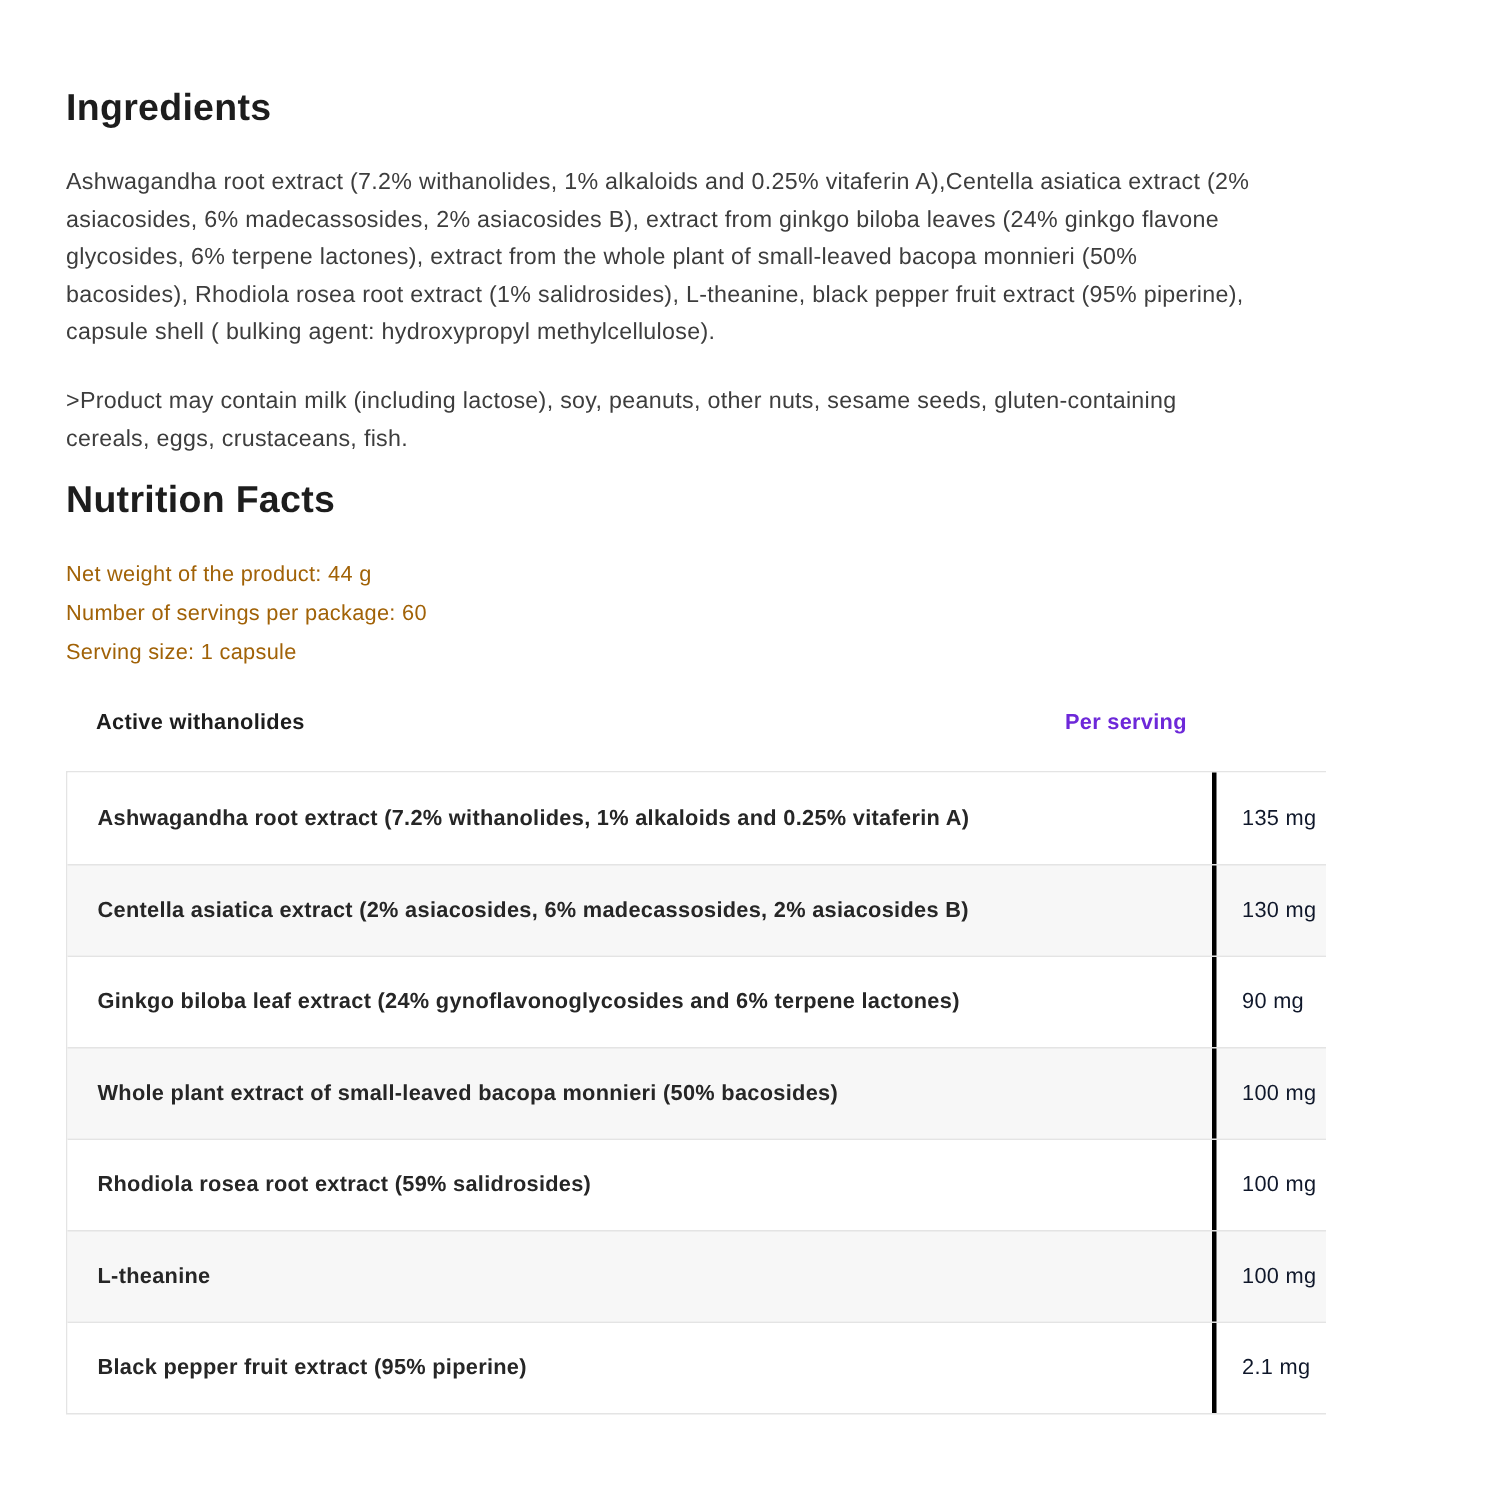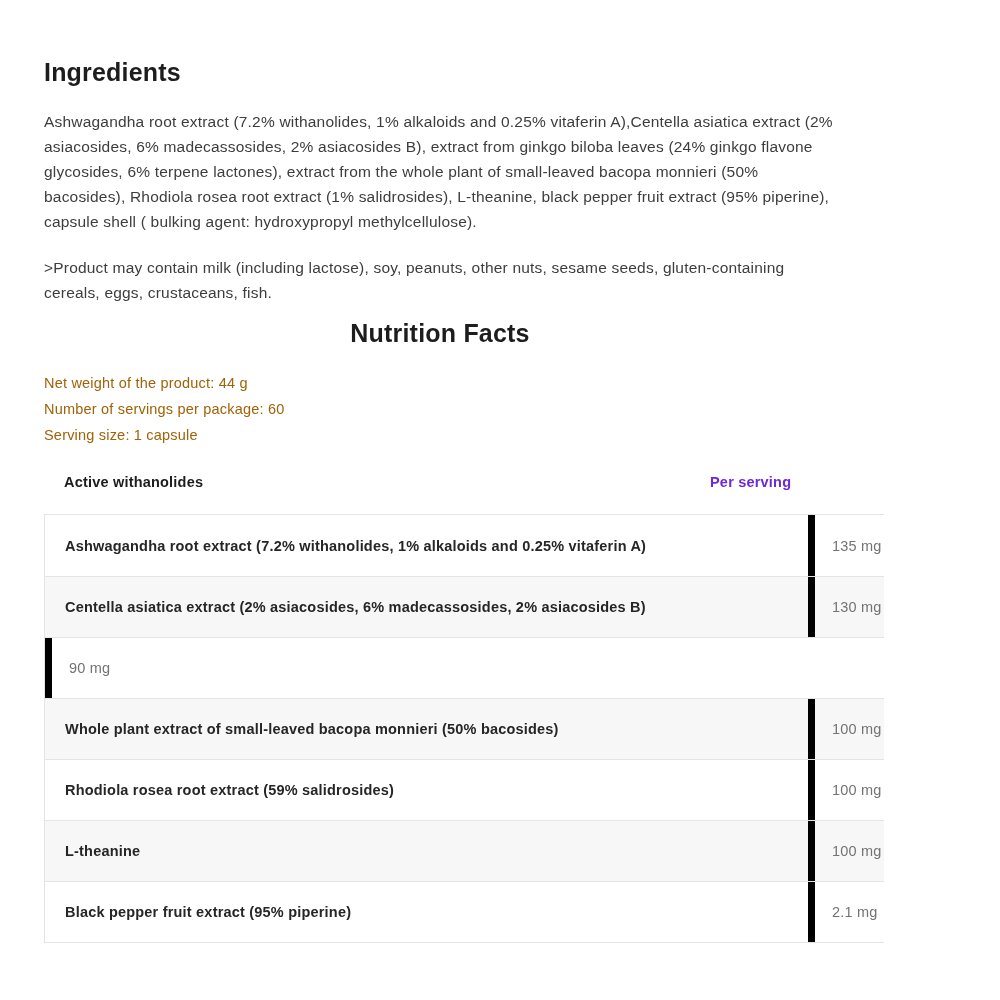--- a/index.html
+++ b/index.html
@@ -25,21 +25,21 @@
   }
   .para {
     font-size: 15.5px;
     line-height: 25px;
     letter-spacing: 0.2px;
     color: #3d3d3d;
     margin: 0 0 21px 0;
     max-width: 895px;
   }
   .note { margin-bottom: 14px; }
-  .nf-section-title { margin-top: 0; text-align: center; }
+  .nf-section-title { margin-top: 0; }
   .nf-detail {
     font-size: 14.5px;
     line-height: 26px;
     letter-spacing: 0.2px;
     color: #a16207;
     margin: 0;
     max-width: 895px;
   }
   .nf-details { margin: 0 0 0 0; }
   .nf-header {
@@ -83,23 +83,23 @@
     font-size: 14.5px;
     font-weight: 700;
     color: #262626;
     letter-spacing: 0.2px;
   }
   .cell-amount {
     width: 143px;
     display: flex;
     align-items: center;
     padding-left: 17px;
-    border-left: 7px solid #000000;
+    border-left: 3px solid #000000;
     font-size: 14.5px;
-    color: #737373;
+    color: #0f172a;
     letter-spacing: 0.2px;
   }
 </style>
 </head>
 <body>
 
 <div class="page">
 
   <section>
     <h2 class="section-title">Ingredients</h2>
@@ -124,20 +124,21 @@
     <div class="nf-body">
       <div class="nf-row">
         <div class="cell-ingredient">Ashwagandha root extract (7.2% withanolides, 1% alkaloids and 0.25% vitaferin A)</div>
         <div class="cell-amount">135 mg</div>
       </div>
       <div class="nf-row">
         <div class="cell-ingredient">Centella asiatica extract (2% asiacosides, 6% madecassosides, 2% asiacosides B)</div>
         <div class="cell-amount">130 mg</div>
       </div>
       <div class="nf-row">
+        <div class="cell-ingredient">Ginkgo biloba leaf extract (24% gynoflavonoglycosides and 6% terpene lactones)</div>
         <div class="cell-amount">90 mg</div>
       </div>
       <div class="nf-row">
         <div class="cell-ingredient">Whole plant extract of small-leaved bacopa monnieri (50% bacosides)</div>
         <div class="cell-amount">100 mg</div>
       </div>
       <div class="nf-row">
         <div class="cell-ingredient">Rhodiola rosea root extract (59% salidrosides)</div>
         <div class="cell-amount">100 mg</div>
       </div>

